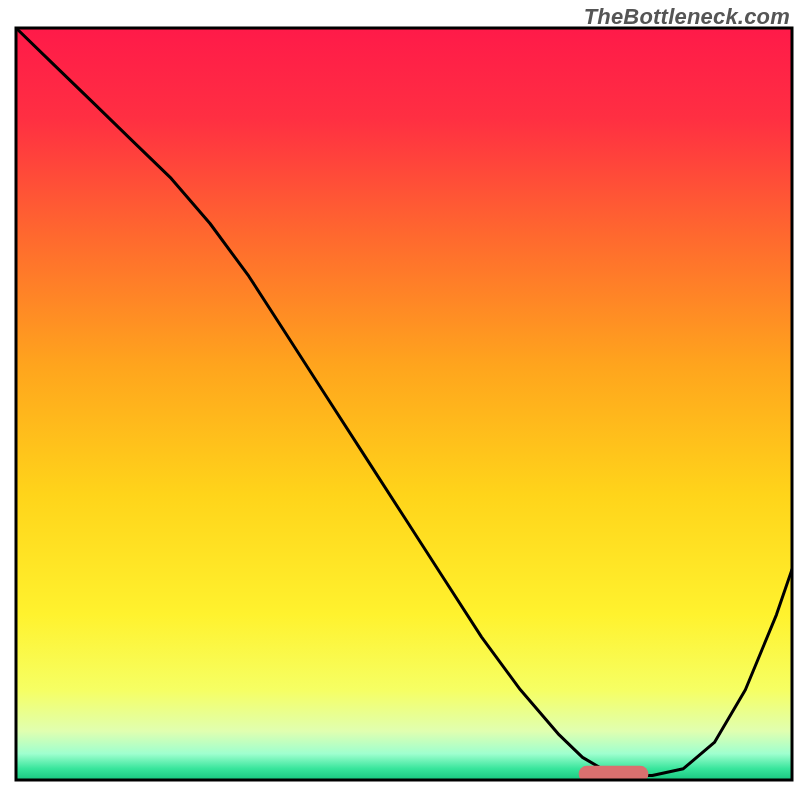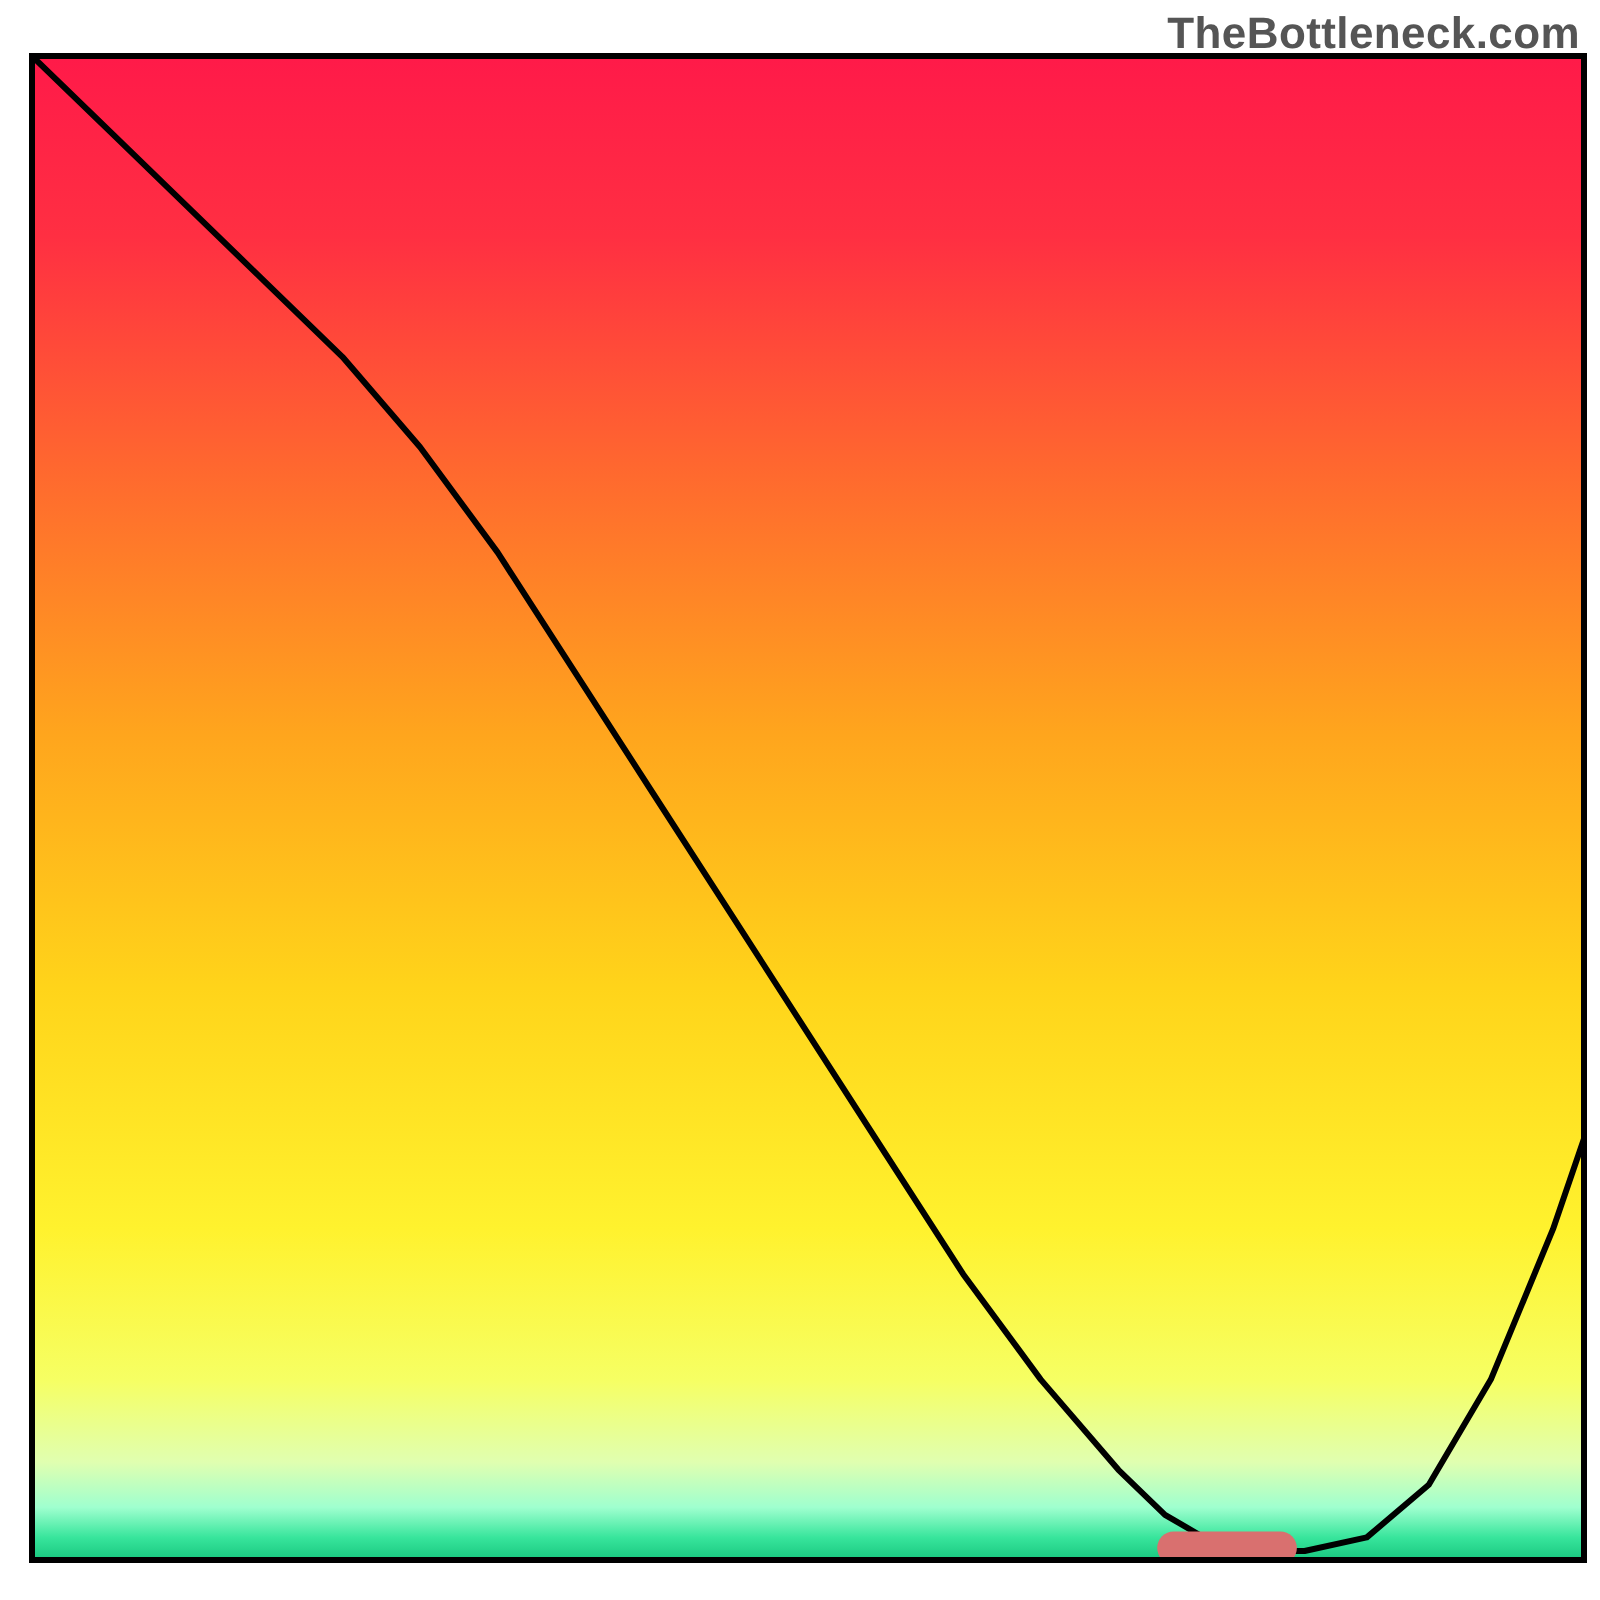--- a/index.html
+++ b/index.html
@@ -7,20 +7,21 @@
     padding: 0;
     width: 800px;
     height: 800px;
     background: #ffffff;
     font-family: Arial, Helvetica, sans-serif;
   }
   .chart-container {
     position: relative;
     width: 800px;
     height: 784px;
+    font-style: italic;
   }
   .watermark {
     position: absolute;
     top: 4px;
     right: 10px;
     font-size: 22px;
     font-weight: bold;
     color: #555555;
     letter-spacing: 0.2px;
   }

